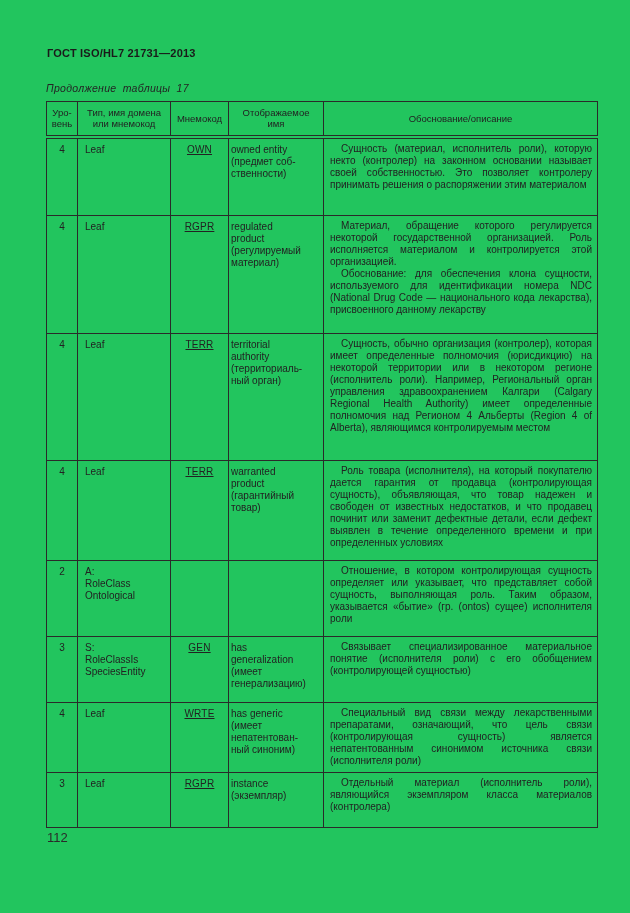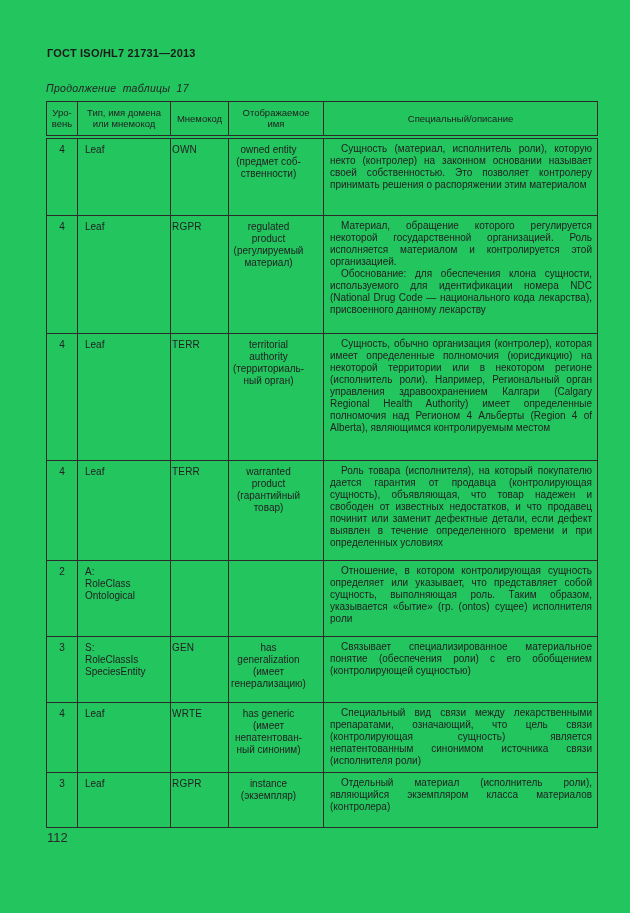--- a/index.html
+++ b/index.html
@@ -59,22 +59,22 @@
     border-bottom: 4px double #2a2a2a;
   }
   .std-table td {
     vertical-align: top;
     font-size: 10px;
     line-height: 12px;
     color: #222;
   }
   td.c-level { text-align: center; padding-top: 5px; }
   td.c-type  { text-align: left; padding: 5px 3px 21px 7px; white-space: pre-line; }
-  td.c-mnem  { text-align: left; padding-top: 5px; letter-spacing: 0.2px; }
-  td.c-disp  { text-align: center; padding: 5px 17px 4px 2px; white-space: pre-line; }
+  td.c-mnem  { text-align: center; padding-top: 5px; letter-spacing: 0.2px; text-decoration: underline; }
+  td.c-disp  { text-align: left; padding: 5px 17px 4px 2px; white-space: pre-line; }
   td.c-def   { padding: 4px 5px 5px 6px; }
   td.c-def p.para {
     margin: 0;
     text-align: justify;
     text-indent: 11px;
   }
   
   tbody tr:nth-child(1) td { height: 79px; }
   tbody tr:nth-child(2) td { height: 118px; }
   tbody tr:nth-child(3) td { height: 127px; }
@@ -110,21 +110,21 @@
     </colgroup>
     <thead>
       <tr>
         <th>Уро-
 вень</th>
         <th>Тип, имя домена
 или мнемокод</th>
         <th>Мнемокод</th>
         <th>Отображаемое
 имя</th>
-        <th>Специальный/описание</th>
+        <th>Обоснование/описание</th>
       </tr>
     </thead>
     <tbody>
     <tr>
       <td class="c-level">4</td>
       <td class="c-type">Leaf</td>
       <td class="c-mnem">OWN</td>
       <td class="c-disp">owned entity
 (предмет соб-
 ственности)</td>
@@ -189,21 +189,21 @@
       <td class="c-level">3</td>
       <td class="c-type">S:
 RoleClassIs
 SpeciesEntity</td>
       <td class="c-mnem">GEN</td>
       <td class="c-disp">has
 generalization
 (имеет
 генерализацию)</td>
       <td class="c-def">
-            <p class="para">Связывает специализированное материальное понятие (обеспечения роли) с его обобщением (контролирующей сущностью)</p>
+            <p class="para">Связывает специализированное материальное понятие (исполнителя роли) с его обобщением (контролирующей сущностью)</p>
           </td>
     </tr>
 
     <tr>
       <td class="c-level">4</td>
       <td class="c-type">Leaf</td>
       <td class="c-mnem">WRTE</td>
       <td class="c-disp">has generic
 (имеет
 непатентован-

